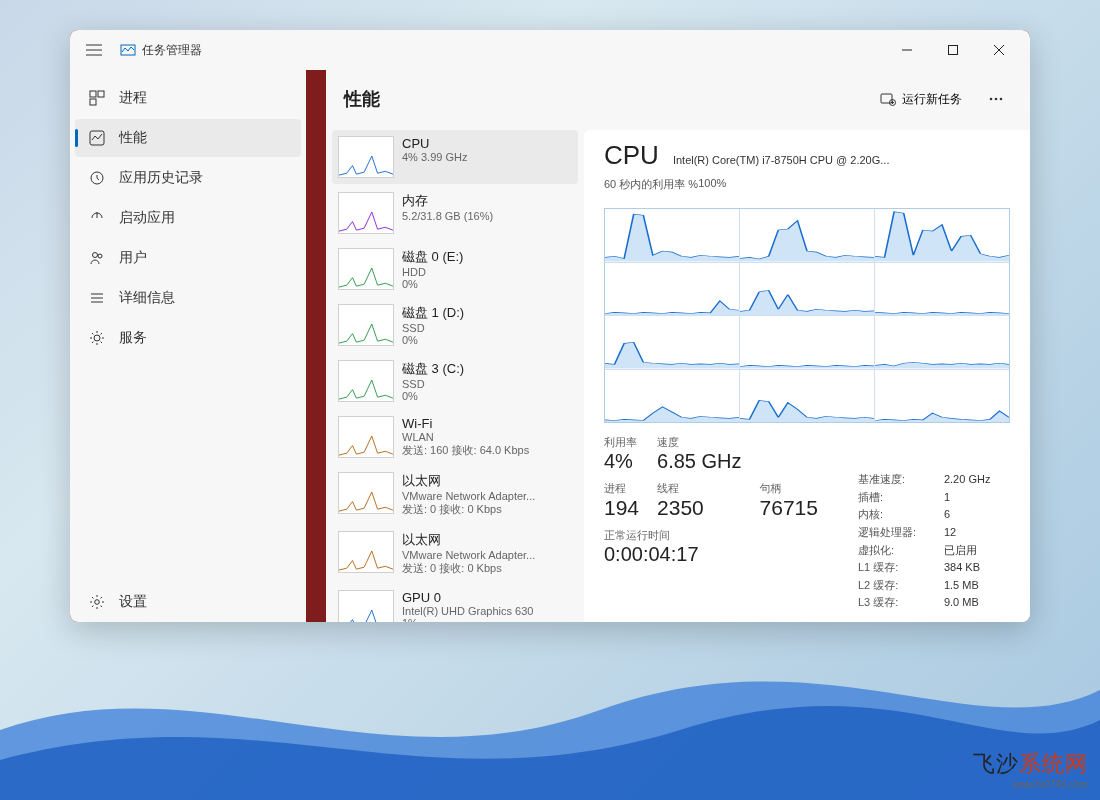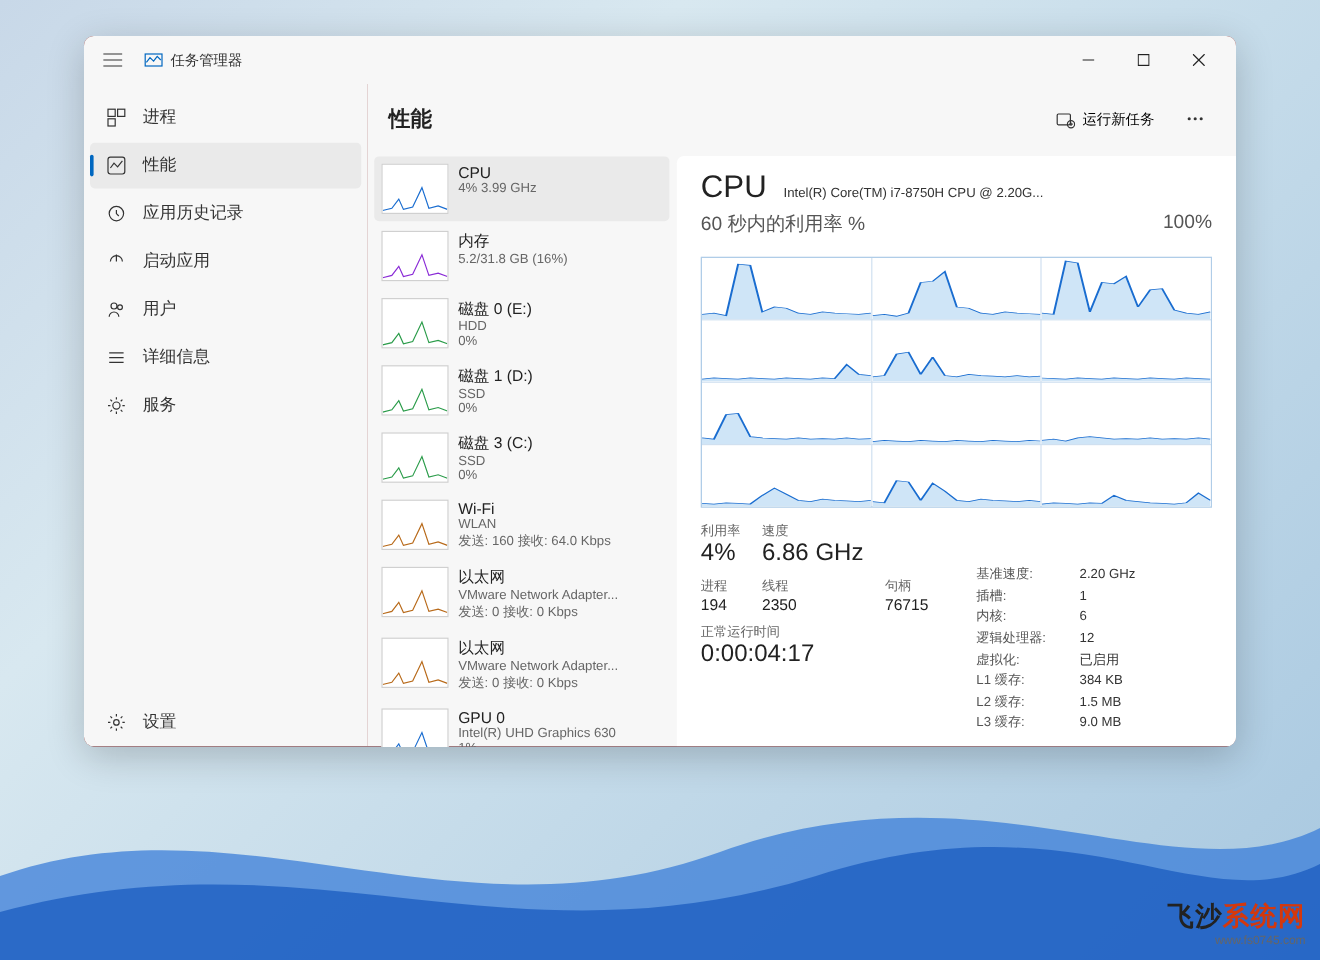--- a/index.html
+++ b/index.html
@@ -7,67 +7,67 @@
 .bgwave { position: absolute; bottom: 0; left: 0; width: 100%; height: 200px; }
 .window { position: absolute; left: 70px; top: 30px; width: 960px; height: 592px; background: #7f1d1d; border-radius: 8px; box-shadow: 0 8px 32px rgba(0,0,0,0.2); display: flex; flex-direction: column; overflow: hidden; }
 .titlebar { height: 40px; display: flex; align-items: center; padding: 0 8px; background: #f7f7f7; }
 .hamburger { width: 32px; height: 32px; display: flex; align-items: center; justify-content: center; cursor: pointer; }
 .hamburger svg { width: 16px; height: 12px; }
 .app-icon { width: 16px; height: 16px; margin: 0 6px 0 10px; }
 .app-title { font-size: 12px; color: #333; }
 .spacer { flex: 1; }
 .winbtns { display: flex; }
 .winbtn { width: 46px; height: 32px; display: flex; align-items: center; justify-content: center; cursor: pointer; }
-.body { flex: 1; display: flex; overflow: hidden; }
+.body { flex: 1; display: flex; overflow: hidden; gap: 20px; }
 .sidebar { width: 236px; background: #f7f7f7; display: flex; flex-direction: column; padding-top: 8px; }
 .nav-item { height: 38px; display: flex; align-items: center; padding: 0 14px; margin: 1px 5px; border-radius: 4px; cursor: pointer; font-size: 14px; color: #333; }
 .nav-item.active { background: #eaeaea; position: relative; }
 .nav-item.active::before { content: ""; position: absolute; left: 0; top: 10px; bottom: 10px; width: 3px; background: #0067c0; border-radius: 2px; }
 .nav-item svg { width: 16px; height: 16px; margin-right: 14px; flex-shrink: 0; }
 .nav-spacer { flex: 1; }
 .content { flex: 1; background: #f7f7f7; display: flex; flex-direction: column; overflow: hidden; }
 .content-header { height: 58px; display: flex; align-items: center; padding: 0 18px; }
 .content-header h1 { font-size: 18px; font-weight: 600; color: #222; }
 .headerbtns { display: flex; align-items: center; gap: 8px; }
-.runtask { display: flex; align-items: flex-end; font-size: 12px; padding: 6px 10px; border-radius: 4px; cursor: pointer; }
+.runtask { display: flex; align-items: center; font-size: 12px; padding: 6px 10px; border-radius: 4px; cursor: pointer; }
 .runtask svg { width: 16px; height: 16px; margin-right: 6px; }
 .morebtn { width: 32px; height: 32px; display: flex; align-items: center; justify-content: center; cursor: pointer; border-radius: 4px; }
 .panels { flex: 1; display: flex; overflow: hidden; gap: 2px; }
 .perf-list { width: 256px; overflow-y: auto; padding: 2px 4px 2px 6px; }
 .perf-list::-webkit-scrollbar { width: 6px; }
 .perf-list::-webkit-scrollbar-thumb { background: #c0c0c0; border-radius: 3px; }
 .perf-item { display: flex; padding: 6px; border-radius: 4px; margin-bottom: 2px; cursor: pointer; }
 .perf-item.selected { background: #eaeaea; }
 .thumb { width: 56px; height: 42px; background: #fff; border: 1px solid #d0d0d0; margin-right: 8px; flex-shrink: 0; position: relative; overflow: hidden; }
 .thumb svg { position: absolute; bottom: 0; left: 0; width: 100%; height: 100%; }
 .perf-text { flex: 1; min-width: 0; }
 .perf-name { font-size: 13px; color: #222; }
 .perf-sub { font-size: 11px; color: #666; white-space: nowrap; overflow: hidden; text-overflow: ellipsis; }
 .perf-sub2 { font-size: 11px; color: #666; white-space: nowrap; overflow: hidden; text-overflow: ellipsis; }
 .detail { flex: 1; background: #fff; border-radius: 6px 0 0 0; padding: 10px 20px; overflow: hidden; display: flex; flex-direction: column; margin-top: 2px; }
 .detail-hdr { display: flex; align-items: baseline; gap: 14px; margin-bottom: 6px; }
 .detail-hdr h2 { font-size: 26px; font-weight: 400; color: #222; }
 .detail-hdr .model { font-size: 11px; color: #333; flex: 1; white-space: nowrap; overflow: hidden; text-overflow: ellipsis; }
-.chart-label-row { display: flex; justify-content: space-between; font-size: 16px; color: #555; margin-bottom: 16px; }
+.chart-label-row { display: flex; justify-content: flex-start; font-size: 11px; color: #555; margin-bottom: 16px; }
 .chart-grid { display: grid; grid-template-columns: 1fr 1fr 1fr; gap: 1px; background: #d0e0f0; border: 1px solid #b0cde8; margin-bottom: 12px; height: 370px; }
 .chart-cell { background: #fff; position: relative; overflow: hidden; }
 .chart-cell svg { position: absolute; left: 0; bottom: 0; width: 100%; height: 100%; }
 .stats-row { display: flex; gap: 20px; }
 .stats-left { display: grid; grid-template-columns: auto auto auto; column-gap: 18px; row-gap: 8px; }
 .stat .lbl { font-size: 11px; color: #666; }
-.stat .val { font-size: 13px; color: #222; }
+.stat .val { font-size: 21px; color: #222; }
 .stat.big .val { font-size: 20px; }
 .uptime-block { margin-top: 8px; }
 .uptime-block .lbl { font-size: 11px; color: #666; }
 .uptime-block .val { font-size: 20px; color: #222; }
 .spec-table { margin-left: 20px; font-size: 11px; color: #333; margin-top: 36px; }
 .spec-row { display: flex; gap: 16px; line-height: 1.6; }
 .spec-row .k { width: 70px; color: #555; }
 .watermark { position: absolute; right: 12px; bottom: 10px; text-align: right; }
-.watermark .big { font-size: 22px; font-weight: bold; color: #222; letter-spacing: 1px;}
+.watermark .big { font-size: 22px; font-weight: normal; color: #222; letter-spacing: 1px;}
 .watermark .big .red { color: #d4380d;}
 .watermark .small { font-size: 10px; color: #666; }
 </style>
 </head>
 <body>
 
 <svg class="bgwave" viewBox="0 0 1100 200" preserveAspectRatio="none">
   <path d="M0,130 C200,60 380,190 600,110 C820,30 980,150 1100,90 L1100,200 L0,200 Z" fill="#3b7dd8" opacity="0.75"></path>
   <path d="M0,160 C260,90 420,210 680,130 C900,60 1000,170 1100,120 L1100,200 L0,200 Z" fill="#1a5bbf" opacity="0.75"></path>
 </svg>
@@ -402,21 +402,21 @@
 
           <div class="stats-row">
             <div>
               <div class="stats-left">
                 <div class="stat big">
                     <div class="lbl">利用率</div>
                     <div class="val">4%</div>
                   </div>
                 <div class="stat big">
                     <div class="lbl">速度</div>
-                    <div class="val">6.86 GHz</div>
+                    <div class="val">6.85 GHz</div>
                   </div>
                 <div></div>
                 <div class="stat">
                     <div class="lbl">进程</div>
                     <div class="val">194</div>
                   </div>
                 <div class="stat">
                     <div class="lbl">线程</div>
                     <div class="val">2350</div>
                   </div>

